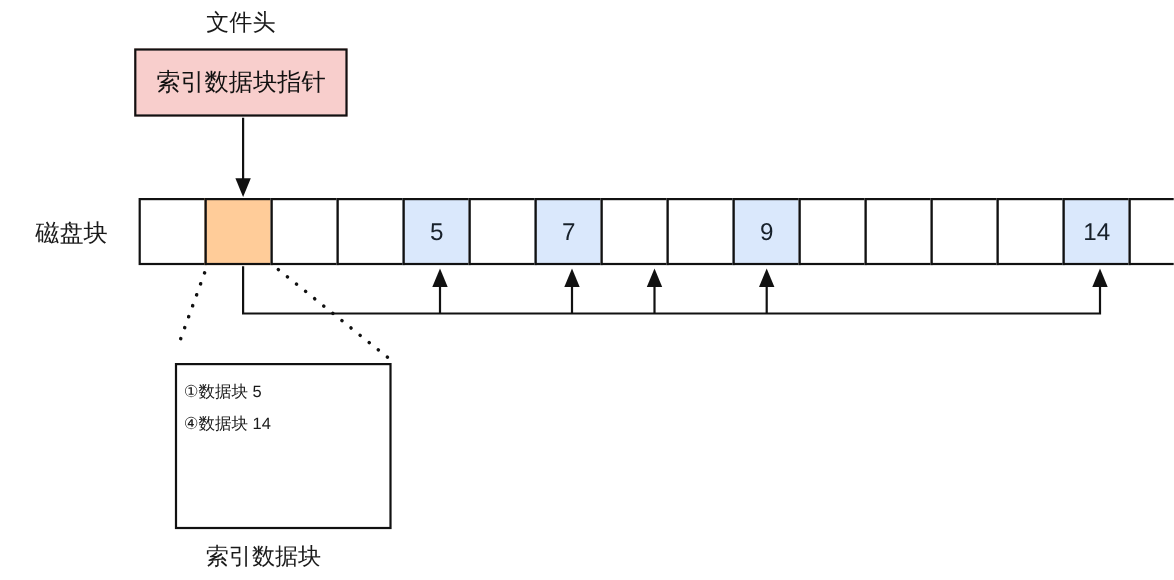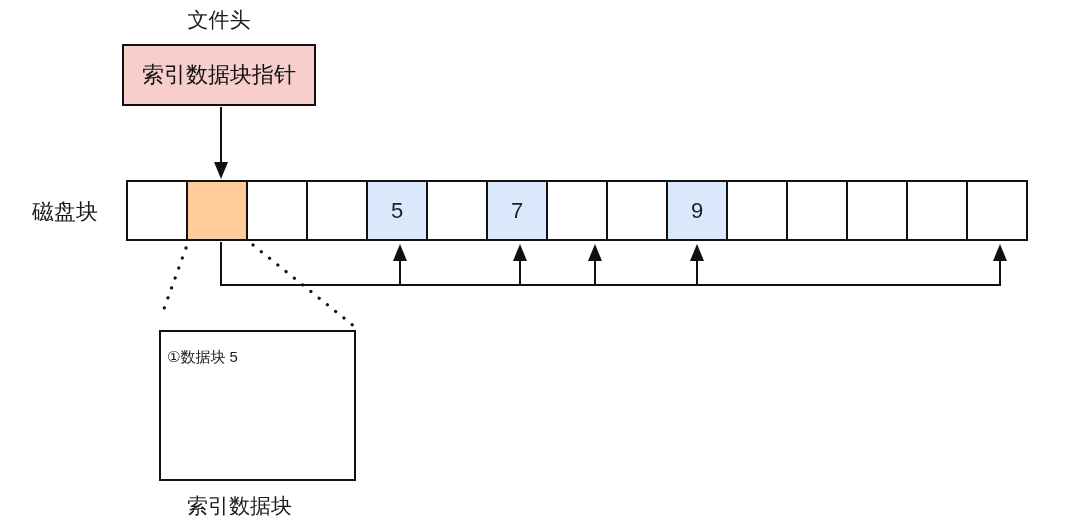--- a/index.html
+++ b/index.html
@@ -86,26 +86,28 @@
       <div class="cell data">5</div>
       <div class="cell empty"></div>
       <div class="cell data">7</div>
       <div class="cell empty"></div>
       <div class="cell empty"></div>
       <div class="cell data">9</div>
       <div class="cell empty"></div>
       <div class="cell empty"></div>
       <div class="cell empty"></div>
       <div class="cell empty"></div>
+      <div class="cell data">14</div>
       <div class="cell empty"></div>
     </div>
 
   <div class="index-box">
     <div id="index-entries">
         <div class="index-entry">①数据块 5</div>
+        <div class="index-entry">④数据块 14</div>
       </div>
   </div>
 
   <div class="label index-caption">索引数据块</div>
 
   <svg class="overlay" width="1067" height="527" viewBox="0 0 1067 527">
 
     <g>
       <line class="ln" x1="197" y1="107" x2="197" y2="164"></line>
       <polygon class="ah" points="197,179 190,162 204,162"></polygon>

